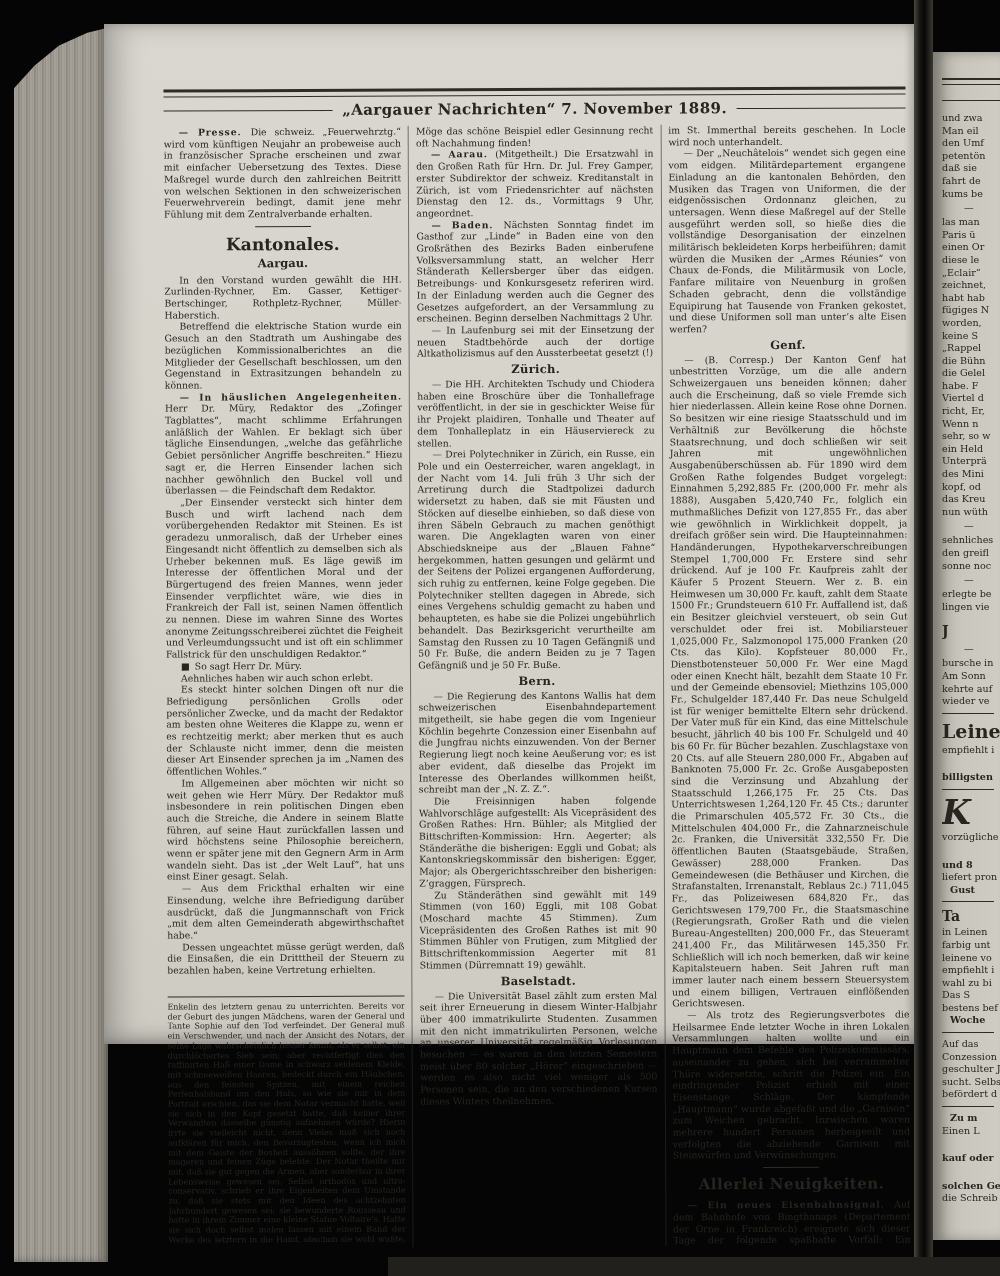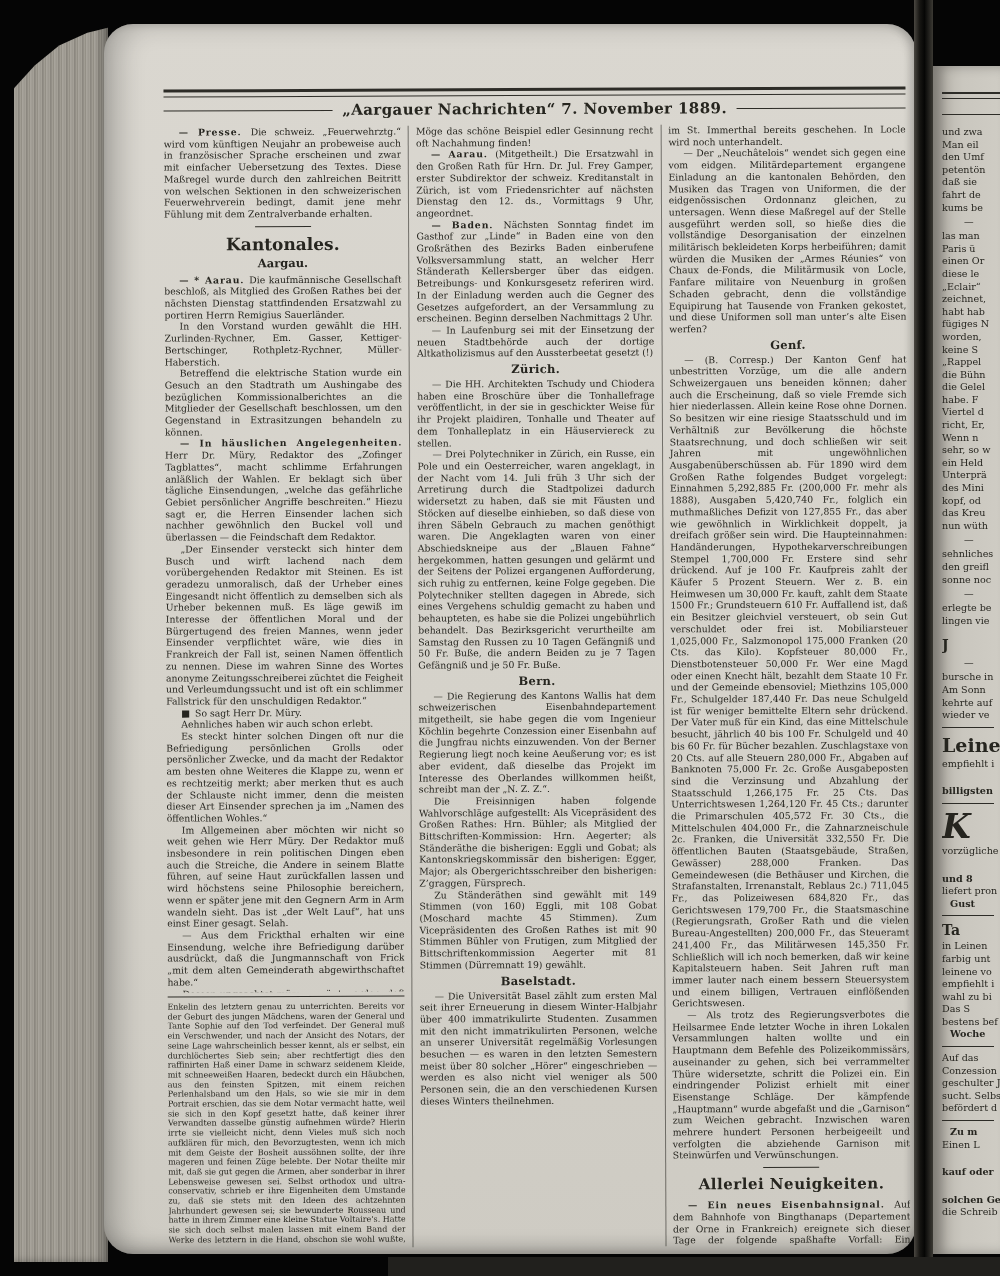--- a/index.html
+++ b/index.html
@@ -4,23 +4,23 @@
 <style>
   html,body{margin:0;padding:0;background:#000;}
   .scene{position:relative;width:1000px;height:1276px;background:#050505;overflow:hidden;
          font-family:"DejaVu Serif", serif;}
   
   .page-stack{position:absolute;left:14px;top:0;width:94px;height:1262px;
     background:repeating-linear-gradient(90deg,#96928a 0px,#bab6ad 1px,#8a867e 2px,#b0aca3 3px,#7f7b73 5px,#a7a39a 6px,#8d897f 8px);
     clip-path:polygon(0 7%,22% 5.2%,48% 3.6%,78% 2.6%,100% 2.2%,100% 100%,0 100%);
     box-shadow:inset -6px 0 8px rgba(0,0,0,.35);}
   
-  .main-page{position:absolute;left:104px;top:24px;width:812px;height:1230px;
+  .main-page{position:absolute;left:104px;top:24px;width:812px;height:1020px;
     background:linear-gradient(180deg,#dad7d0 0%,#d5d2ca 55%,#cecbc3 100%);
-    box-shadow:inset 16px 0 26px rgba(0,0,0,.20), inset -5px 0 9px rgba(0,0,0,.18), inset 0 -8px 14px rgba(0,0,0,.12);border-radius:29px;}
+    box-shadow:inset 16px 0 26px rgba(0,0,0,.20), inset -5px 0 9px rgba(0,0,0,.18), inset 0 -8px 14px rgba(0,0,0,.12);}
   .content{position:absolute;left:62px;top:64px;width:742px;transform:rotate(-0.25deg);color:#26251f;}
   .double-rule{height:4px;border-top:3px solid #2d2c27;border-bottom:1px solid #2d2c27;}
   .mast-line{display:flex;align-items:center;gap:10px;height:24px;margin-top:1px;}
   .mast-rule{flex:1;border-top:1.5px solid #2d2c27;height:0;}
   .mast-title{font-size:15px;font-weight:bold;letter-spacing:.4px;white-space:nowrap;}
   .columns{display:flex;margin-top:4px;height:1122px;overflow:hidden;}
   .col{flex:1 1 0;overflow:hidden;}
   .col.mid,.col.right{border-left:1px solid rgba(45,44,39,.6);padding-left:7px;}
   .col.left,.col.mid{padding-right:7px;}
   .col p{margin:0;font-size:9.3px;line-height:11.7px;text-align:justify;text-indent:15px;}
@@ -32,21 +32,21 @@
   .bigh{text-align:center;font-weight:bold;font-size:15px;margin:7px 0 6px;letter-spacing:.5px;}
   .sep-rule{width:56px;border-top:1.2px solid #2d2c27;margin:6px auto;}
   .col1-main{height:866px;overflow:hidden;}
   .feuill-rule{border-top:1.3px solid #2d2c27;margin:4px 0 5px;}
   .feuilleton{height:242px;overflow:hidden;font-size:8px;line-height:9.7px;text-align:justify;}
   .feuilleton p{margin:0;font-size:8px;line-height:9.7px;text-indent:0;}
   
   .gutter{position:absolute;left:914px;top:0;width:19px;height:1276px;
     background:linear-gradient(90deg,#4a4741 0%,#171613 30%,#060605 55%,#3b3933 100%);}
   
-  .facing-page{position:absolute;left:933px;top:66px;width:67px;height:1188px;
+  .facing-page{position:absolute;left:933px;top:52px;width:67px;height:1188px;
     background:linear-gradient(90deg,#b4b0a7 0%,#cac7bf 45%,#cfccc4 100%);
     box-shadow:inset 9px 0 12px rgba(0,0,0,.30);}
   .f-double{height:4px;border-top:2.5px solid #2d2c27;border-bottom:1px solid #2d2c27;margin:26px 0 0 9px;}
   .f-single{border-top:1.3px solid #2d2c27;margin:15px 0 0 9px;}
   .f-col{margin:11px 0 0 9px;height:1090px;overflow:hidden;font-size:9.6px;line-height:12.6px;
     white-space:nowrap;color:#26251f;}
   .f-col div{white-space:nowrap;}
   .f-col .b{font-weight:bold;margin-top:15px;}
   .f-col .c{font-weight:bold;padding-left:8px;}
   .f-col .dash{padding-left:22px;line-height:16px;}
@@ -71,21 +71,20 @@
         <span class="mast-title">„Aargauer Nachrichten“ 7. November 1889.</span>
         <span class="mast-rule"></span>
       </div>
       <div class="columns">
         <div class="col left">
           <div class="col1-main">
               <p><b class="lead">— Presse. </b>Die schweiz. „Feuerwehrztg.“ wird vom künftigen Neujahr an probeweise auch in französischer Sprache erscheinen und zwar mit einfacher Uebersetzung des Textes. Diese Maßregel wurde durch den zahlreichen Beitritt von welschen Sektionen in den schweizerischen Feuerwehrverein bedingt, damit jene mehr Fühlung mit dem Zentralverbande erhalten.</p>
               <div class="sep-rule"></div>
               <div class="h1">Kantonales.</div>
               <div class="h2">Aargau.</div>
-              <p><b class="lead">— * Aarau. </b>Die kaufmännische Gesellschaft beschloß, als Mitglied des Großen Rathes bei der nächsten Dienstag stattfindenden Ersatzwahl zu portiren Herrn Remigius Sauerländer.</p>
               <p>In den Vorstand wurden gewählt die HH. Zurlinden-Rychner, Em. Gasser, Kettiger-Bertschinger, Rothpletz-Rychner, Müller-Haberstich.</p>
               <p>Betreffend die elektrische Station wurde ein Gesuch an den Stadtrath um Aushingabe des bezüglichen Kommissionalberichtes an die Mitglieder der Gesellschaft beschlossen, um den Gegenstand in Extrasitzungen behandeln zu können.</p>
               <p><b class="lead">— In häuslichen Angelegenheiten. </b>Herr Dr. Müry, Redaktor des „Zofinger Tagblattes“, macht schlimme Erfahrungen anläßlich der Wahlen. Er beklagt sich über tägliche Einsendungen, „welche das gefährliche Gebiet persönlicher Angriffe beschreiten.“ Hiezu sagt er, die Herren Einsender lachen sich nachher gewöhnlich den Buckel voll und überlassen — die Feindschaft dem Redaktor.</p>
               <p>„Der Einsender versteckt sich hinter dem Busch und wirft lachend nach dem vorübergehenden Redaktor mit Steinen. Es ist geradezu unmoralisch, daß der Urheber eines Eingesandt nicht öffentlich zu demselben sich als Urheber bekennen muß. Es läge gewiß im Interesse der öffentlichen Moral und der Bürgertugend des freien Mannes, wenn jeder Einsender verpflichtet wäre, wie dies in Frankreich der Fall ist, seinen Namen öffentlich zu nennen. Diese im wahren Sinne des Wortes anonyme Zeitungsschreiberei züchtet die Feigheit und Verleumdungssucht und ist oft ein schlimmer Fallstrick für den unschuldigen Redaktor.“</p>
               <p><b class="lead">■ </b>So sagt Herr Dr. Müry.</p>
               <p>Aehnliches haben wir auch schon erlebt.</p>
               <p>Es steckt hinter solchen Dingen oft nur die Befriedigung persönlichen Grolls oder persönlicher Zwecke, und da macht der Redaktor am besten ohne Weiteres die Klappe zu, wenn er es rechtzeitig merkt; aber merken thut es auch der Schlauste nicht immer, denn die meisten dieser Art Einsender sprechen ja im „Namen des öffentlichen Wohles.“</p>
               <p>Im Allgemeinen aber möchten wir nicht so weit gehen wie Herr Müry. Der Redaktor muß insbesondere in rein politischen Dingen eben auch die Streiche, die Andere in seinem Blatte führen, auf seine Haut zurückfallen lassen und wird höchstens seine Philosophie bereichern, wenn er später jene mit den Gegnern Arm in Arm wandeln sieht. Das ist „der Welt Lauf“, hat uns einst Einer gesagt. Selah.</p>
               <p>— Aus dem Frickthal erhalten wir eine Einsendung, welche ihre Befriedigung darüber ausdrückt, daß die Jungmannschaft von Frick „mit dem alten Gemeinderath abgewirthschaftet habe.“</p>
               <p>Dessen ungeachtet müsse gerügt werden, daß die Einsaßen, die ein Dritttheil der Steuern zu bezahlen haben, keine Vertretung erhielten.</p>

